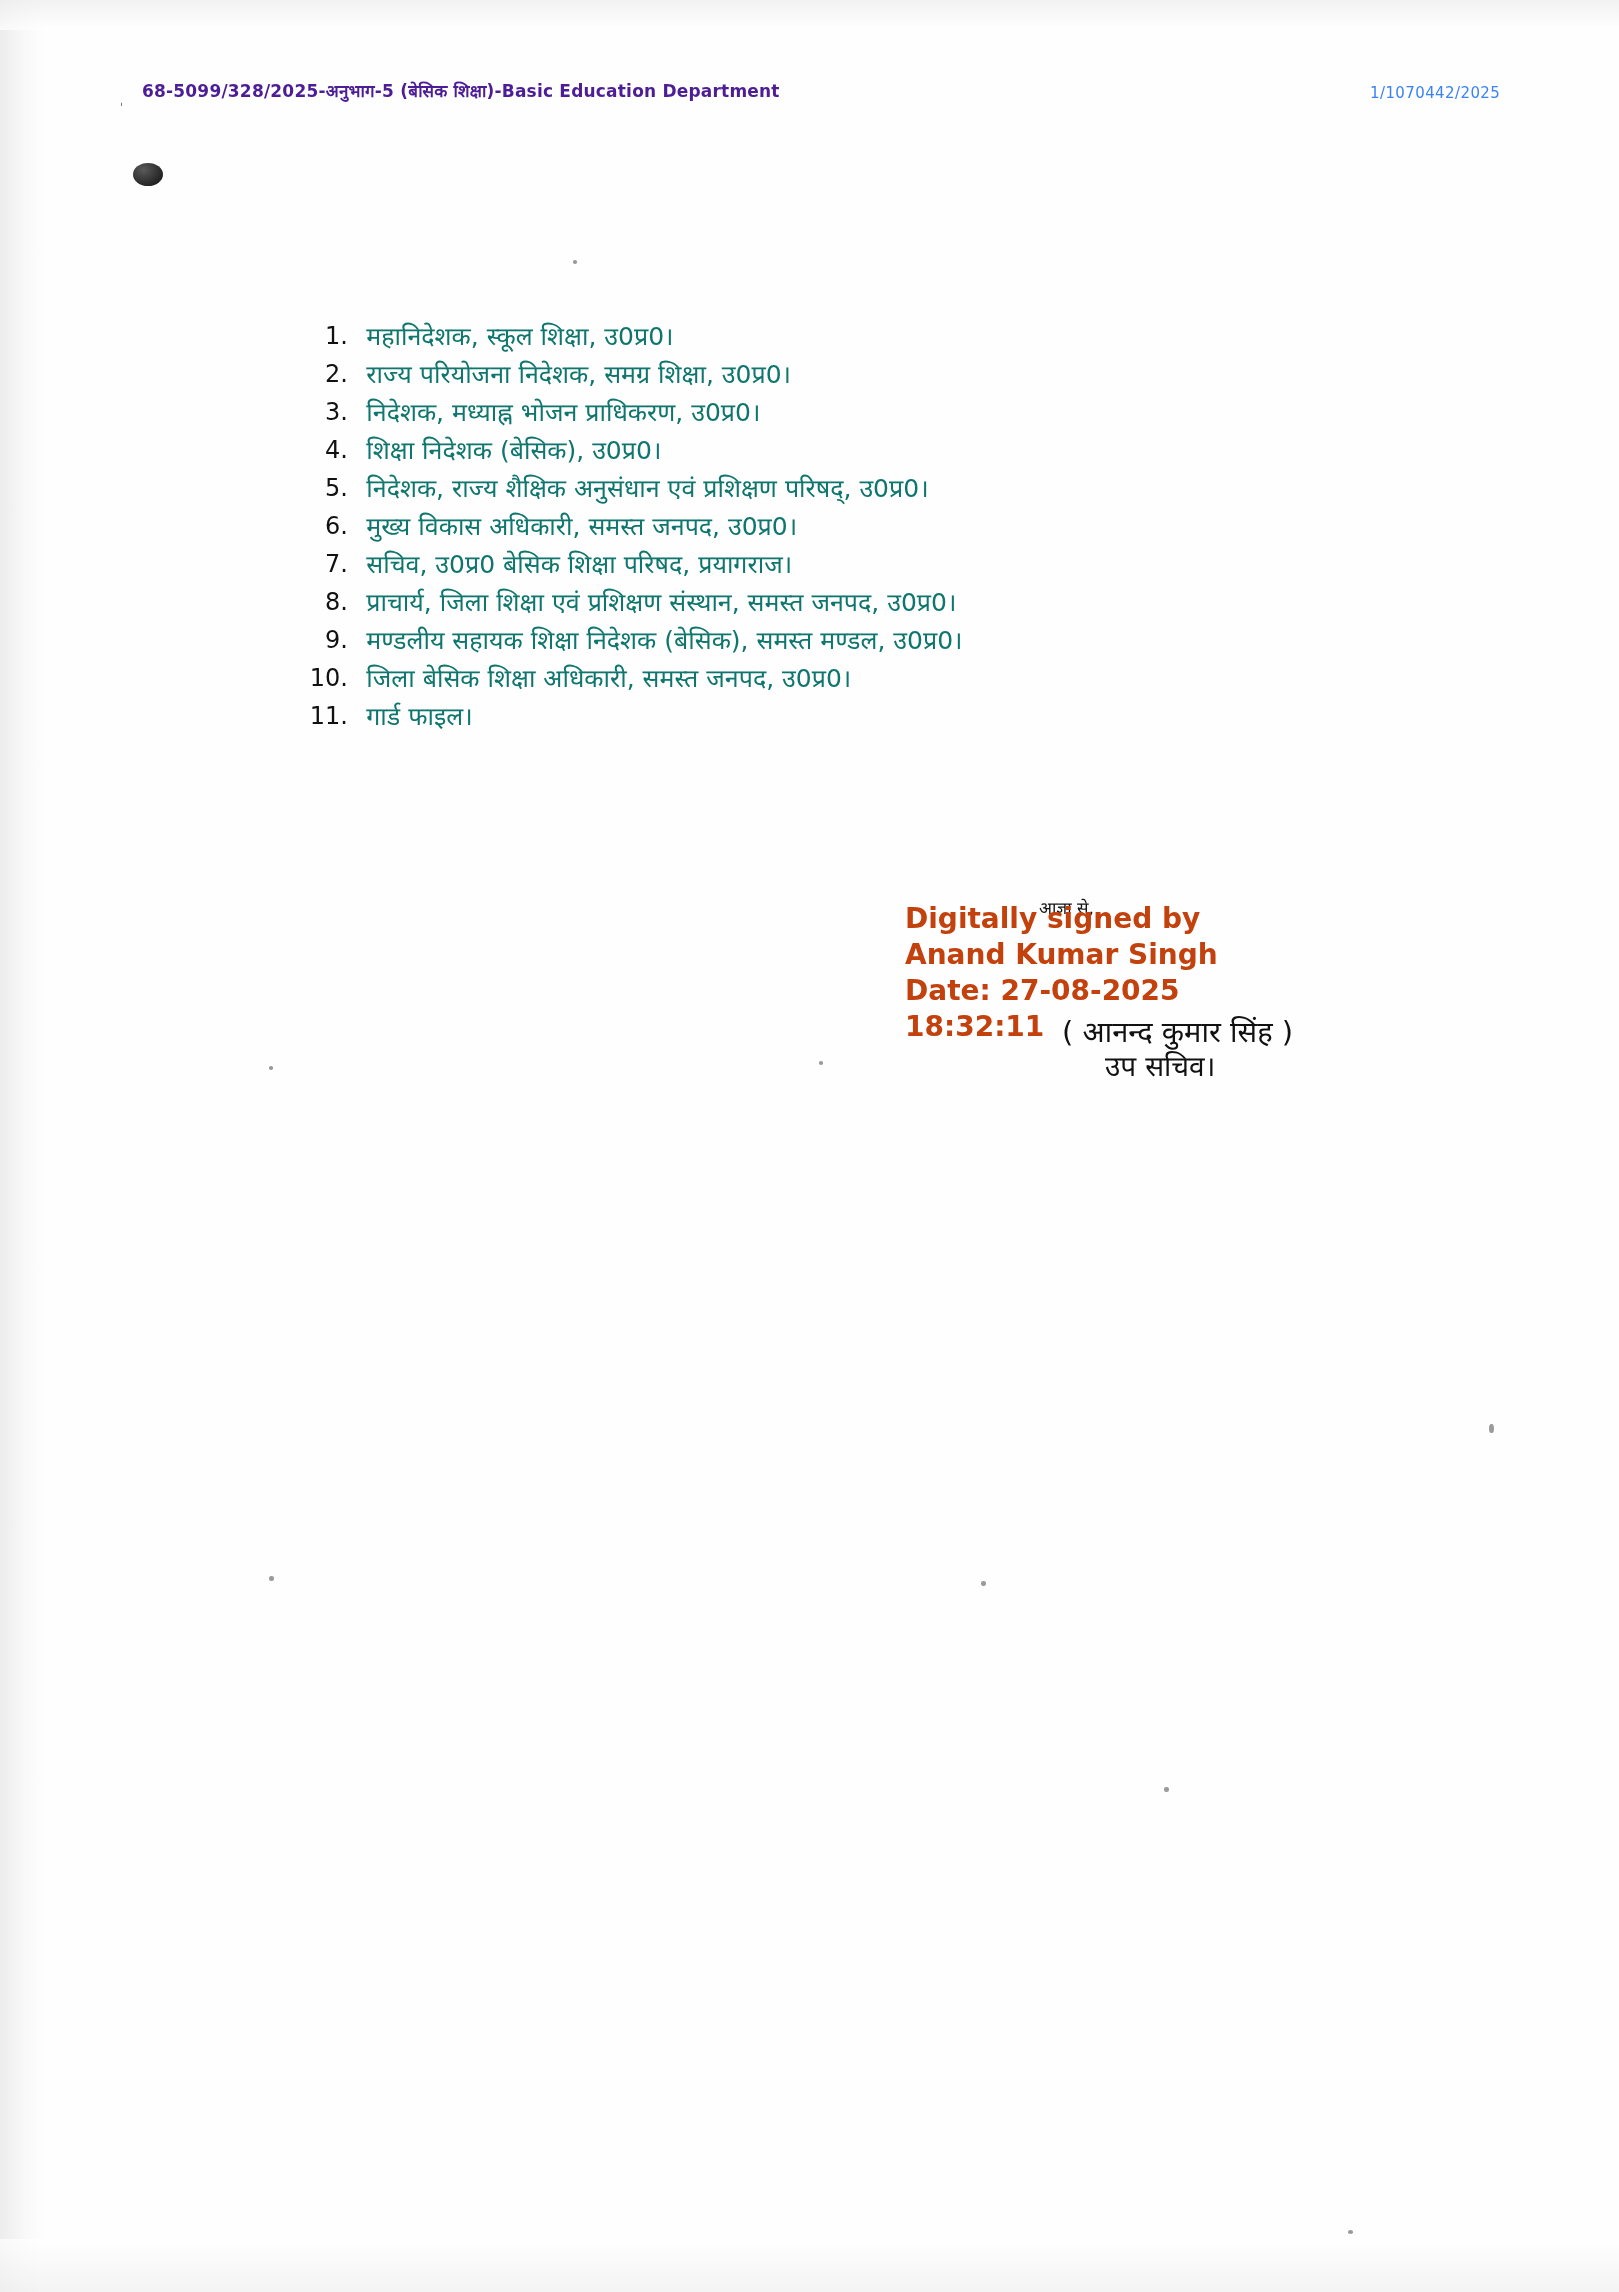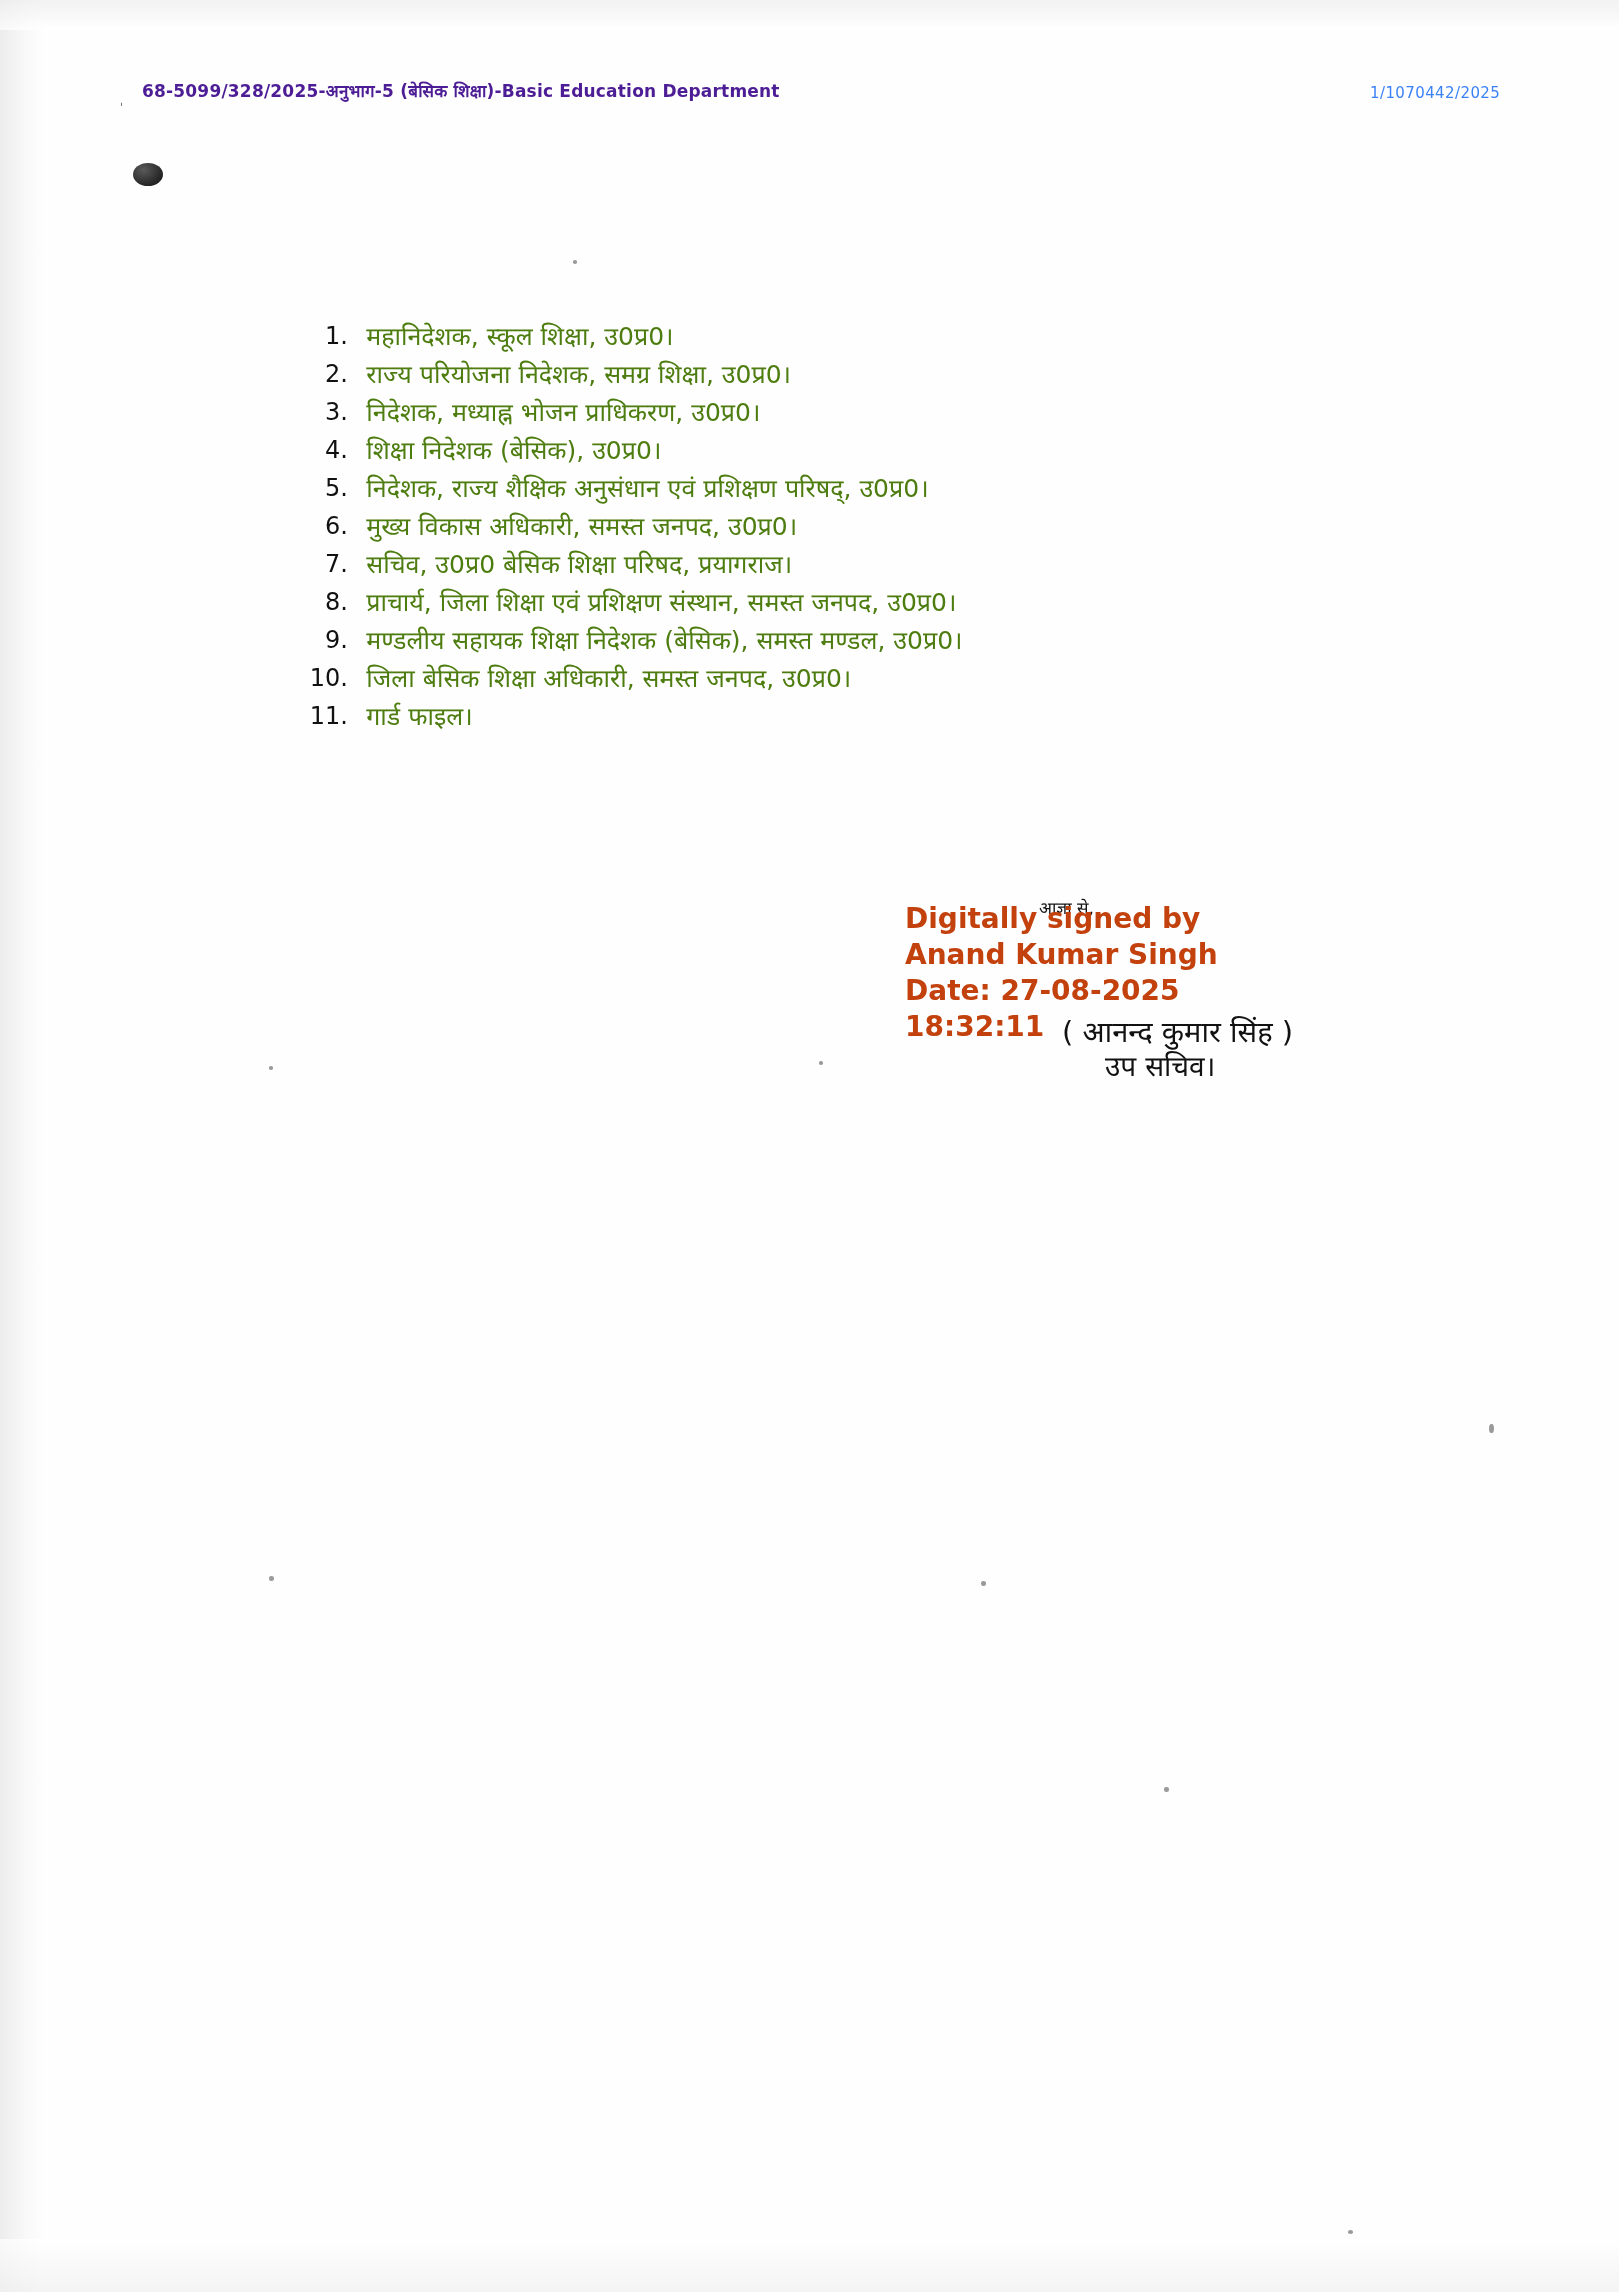--- a/index.html
+++ b/index.html
@@ -103,21 +103,21 @@
     margin: 0;
     padding: 0 0 0 56px;
     list-style: none;
     counter-reset: rec;
   }
   ol.recipients li {
     counter-increment: rec;
     position: relative;
     font-size: 25px;
     line-height: 1.52;
-    color: #4d7c0f;
+    color: #0f766e;
     padding-left: 14.3px;
   }
   ol.recipients li::before {
     content: counter(rec) ".";
     position: absolute;
     left: -43px;
     width: 39px;
     text-align: right;
     font-size: 24px;
     color: #111;

